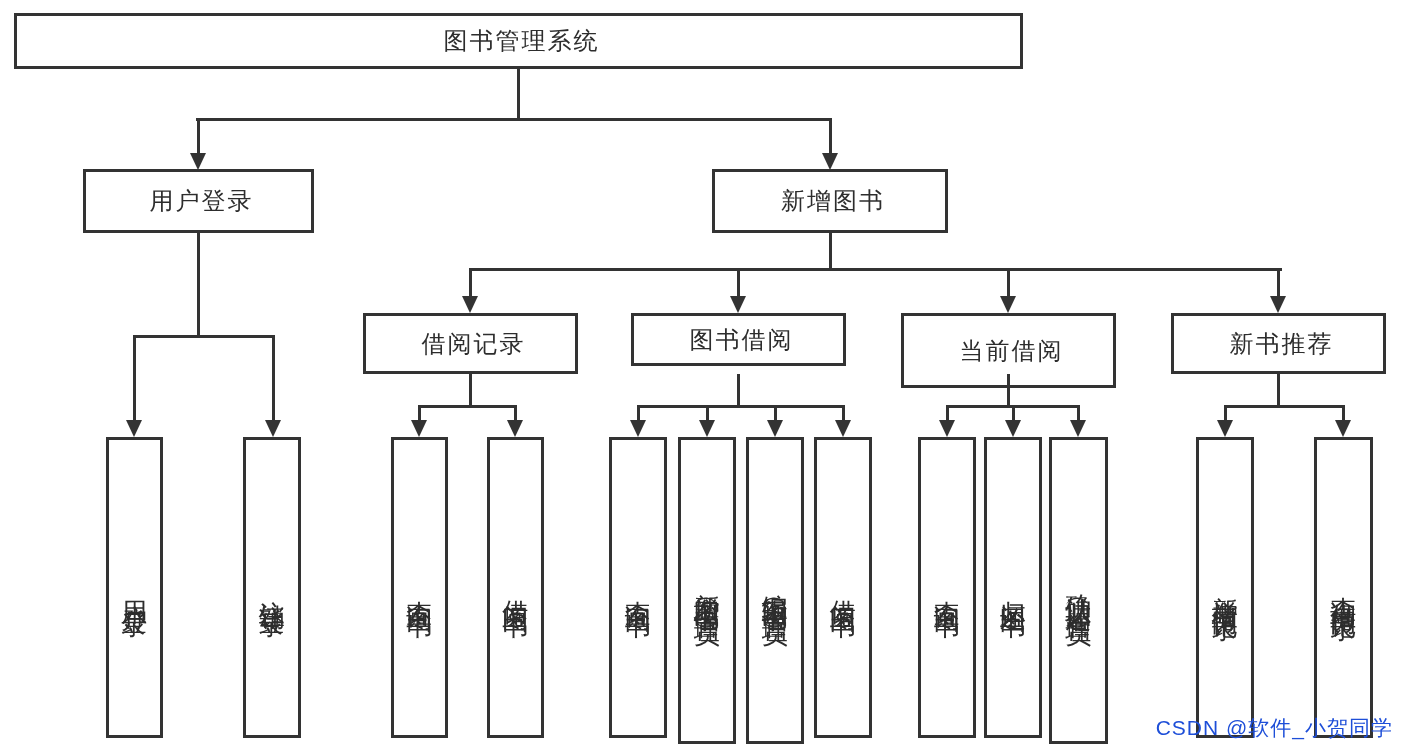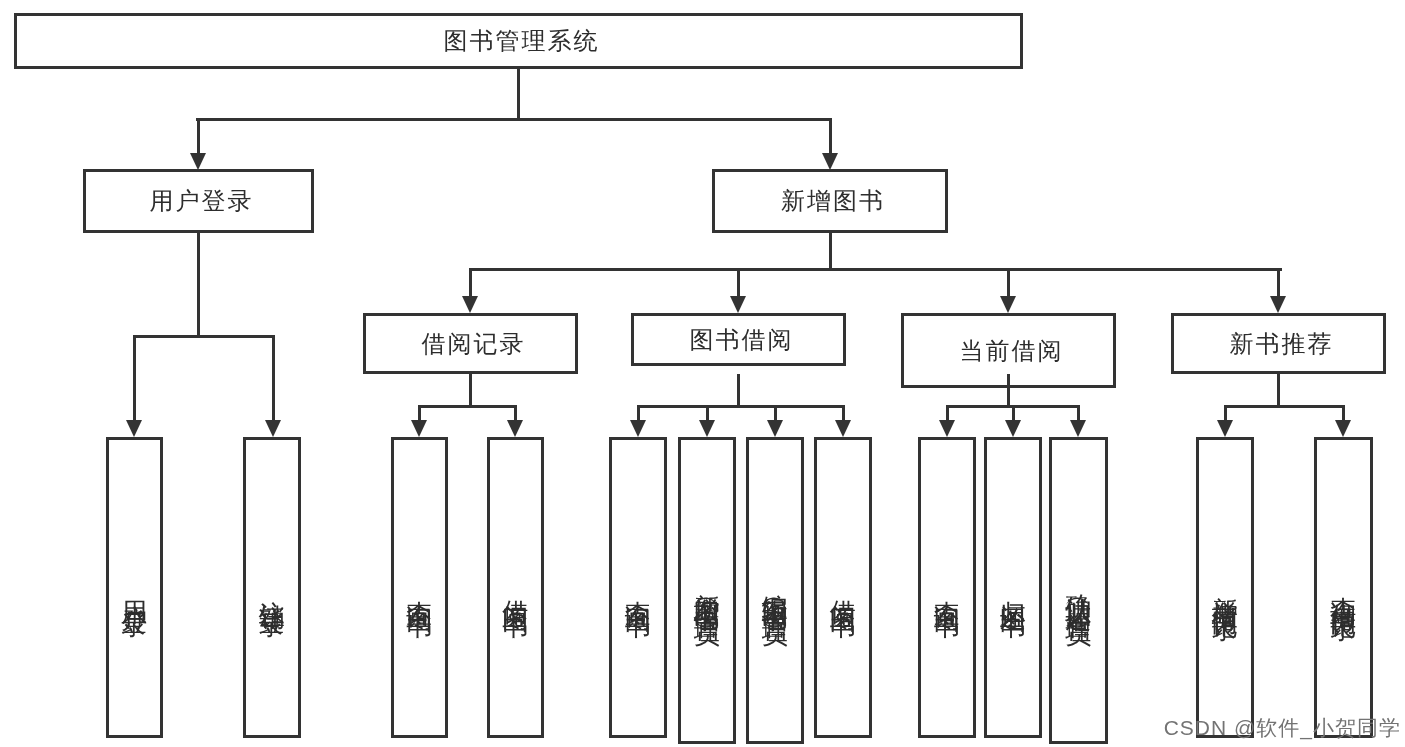--- a/index.html
+++ b/index.html
@@ -23,22 +23,22 @@
     position:absolute; width:16px;
     display:flex; flex-direction:column; align-items:center;
   }
   .drop .shaft { width:3px; flex:1 1 auto; background:#333333; }
   .drop .head {
     width:0; height:0; flex:0 0 auto;
     border-left:8px solid transparent; border-right:8px solid transparent;
     border-top:17px solid #333333;
   }
   .watermark {
-    position:absolute; right:4px; top:714px;
-    font-size:21px; color:#737373; letter-spacing:1px; white-space:nowrap;margin-left:45px;
+    position:absolute; right:12px; top:714px;
+    font-size:21px; color:#1d4ed8; letter-spacing:1px; white-space:nowrap;margin-left:45px;
   }
 </style>
 </head>
 <body>
 
 <div class="stage">
 
   <div class="node h" style="left:14px;top:13px;width:1009px;height:56px">图书管理系统</div>
 
   <div class="line" style="left:517px;top:69px;width:3px;height:52px"></div>

